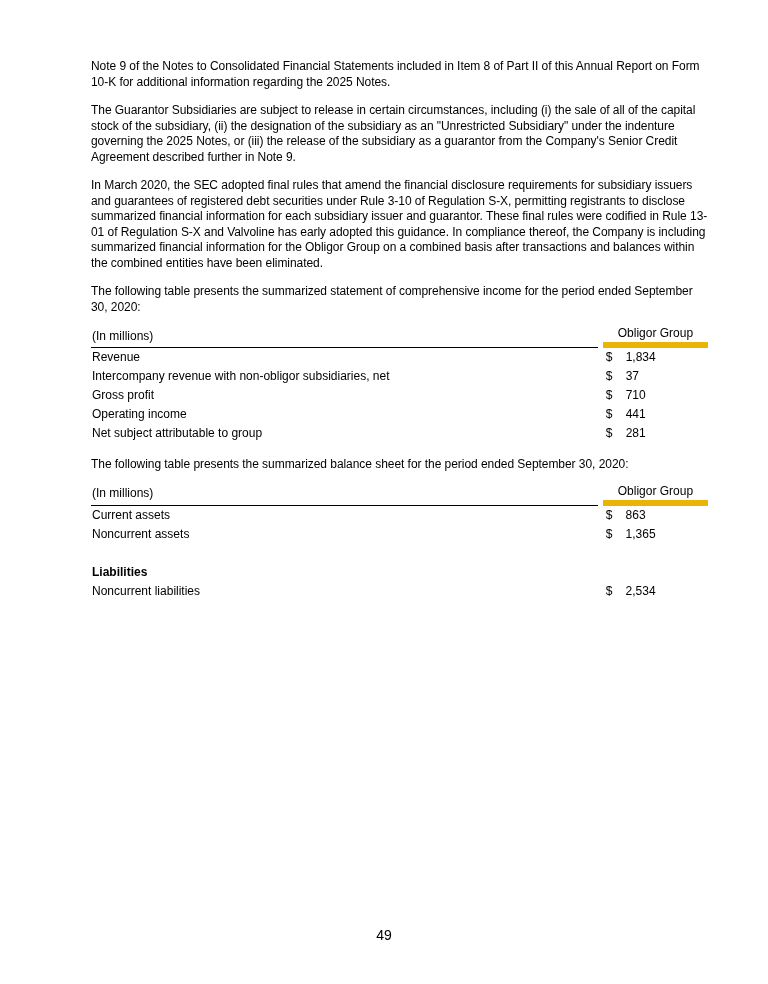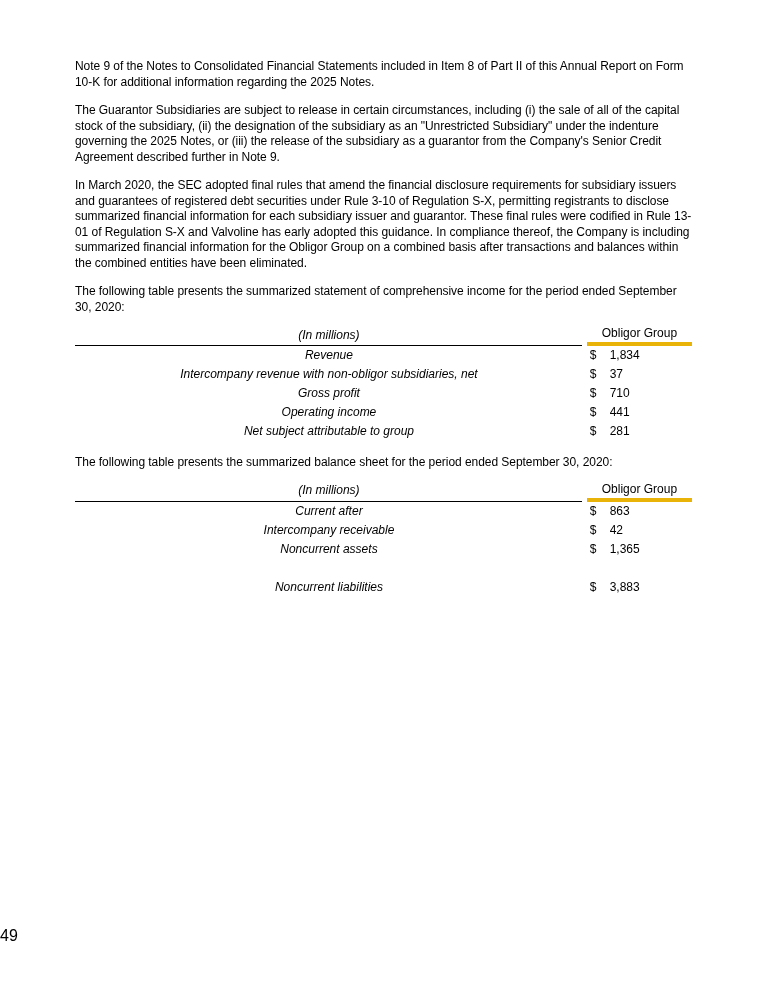--- a/index.html
+++ b/index.html
@@ -11,21 +11,21 @@
       width: 768px;
       height: 984px;
       position: relative;
       font-family: "Liberation Sans", sans-serif;
       color: #000000;
       font-size: 12px;
       overflow: hidden;
     }
     .page {
       position: absolute;
-      left: 75px;
+      left: 91px;
       top: 59px;
       width: 620px;
     }
     p.para {
       margin: 0 0 13px 0;
       line-height: 15.5px;
       font-size: 12px;
       letter-spacing: -0.05px;
     }
     table.fin {
@@ -35,46 +35,46 @@
       margin: 0 0 0 0;
       font-size: 12px;
     }
     table.fin td, table.fin th {
       padding: 0;
       height: 19px;
       line-height: 19px;
       font-weight: normal;
       vertical-align: middle;
     }
-    .col-label { width: 512px; text-align: center; padding-left: 1px !important; font-style: italic; }
+    .col-label { width: 512px; text-align: left; padding-left: 1px !important; }
     .col-gap { width: 5px; }
     .col-dollar { width: 20px; text-align: left; padding-left: 3px !important; }
     .col-value { width: 76px; text-align: left; padding-right: 7px !important; }
     .hdr-label {
       border-bottom: 1px solid #000;
       height: 17px !important;
       line-height: 17px !important;
     }
     .hdr-group {
-      border-bottom: 4px solid #eab308;
+      border-bottom: 6px solid #eab308;
       text-align: center;
       height: 17px !important;
       line-height: 17px !important;
     }
     .section-head {
       font-weight: bold !important;
     }
     .spacer-row td { height: 18px; }
     .page-number {
       position: absolute;
       top: 927px;
       left: 0;
       width: 768px;
-      text-align: left;
-      font-size: 16px;
+      text-align: center;
+      font-size: 14px;
     }
     .table-wrap-1 { margin-top: 10px; margin-bottom: 14px; }
     .table-wrap-2 { margin-top: 10px; }
   </style>
 </head>
 <body>
 
 <div class="page">
 
   <p class="para">Note 9 of the Notes to Consolidated Financial Statements included in Item 8 of Part II of this Annual Report on Form 10-K for additional information regarding the 2025 Notes.</p>
@@ -128,48 +128,48 @@
 
   <div class="table-wrap-2">
     <table class="fin">
       <tbody>
           <tr>
         <td class="col-label hdr-label">(In millions)</td>
         <td class="col-gap"></td>
         <td class="hdr-group" colspan="2">Obligor Group</td>
       </tr>
       <tr>
-        <td class="col-label">Current after</td>
+        <td class="col-label">Current assets</td>
         <td class="col-gap"></td>
         <td class="col-dollar">$</td>
         <td class="col-value">863</td>
-      </tr>
-      <tr>
-        <td class="col-label">Intercompany receivable</td>
-        <td class="col-gap"></td>
-        <td class="col-dollar">$</td>
-        <td class="col-value">42</td>
       </tr>
       <tr>
         <td class="col-label">Noncurrent assets</td>
         <td class="col-gap"></td>
         <td class="col-dollar">$</td>
         <td class="col-value">1,365</td>
       </tr>
       <tr class="spacer-row">
         <td class="col-label"></td>
         <td class="col-gap"></td>
         <td class="col-dollar"></td>
         <td class="col-value"></td>
       </tr>
       <tr>
+        <td class="col-label section-head">Liabilities</td>
+        <td class="col-gap"></td>
+        <td class="col-dollar"></td>
+        <td class="col-value"></td>
+      </tr>
+      <tr>
         <td class="col-label">Noncurrent liabilities</td>
         <td class="col-gap"></td>
         <td class="col-dollar">$</td>
-        <td class="col-value">3,883</td>
+        <td class="col-value">2,534</td>
       </tr>
     </tbody>
       </table>
   </div>
 
 </div>
 
 <div class="page-number">49</div>
 
 </body></html>

